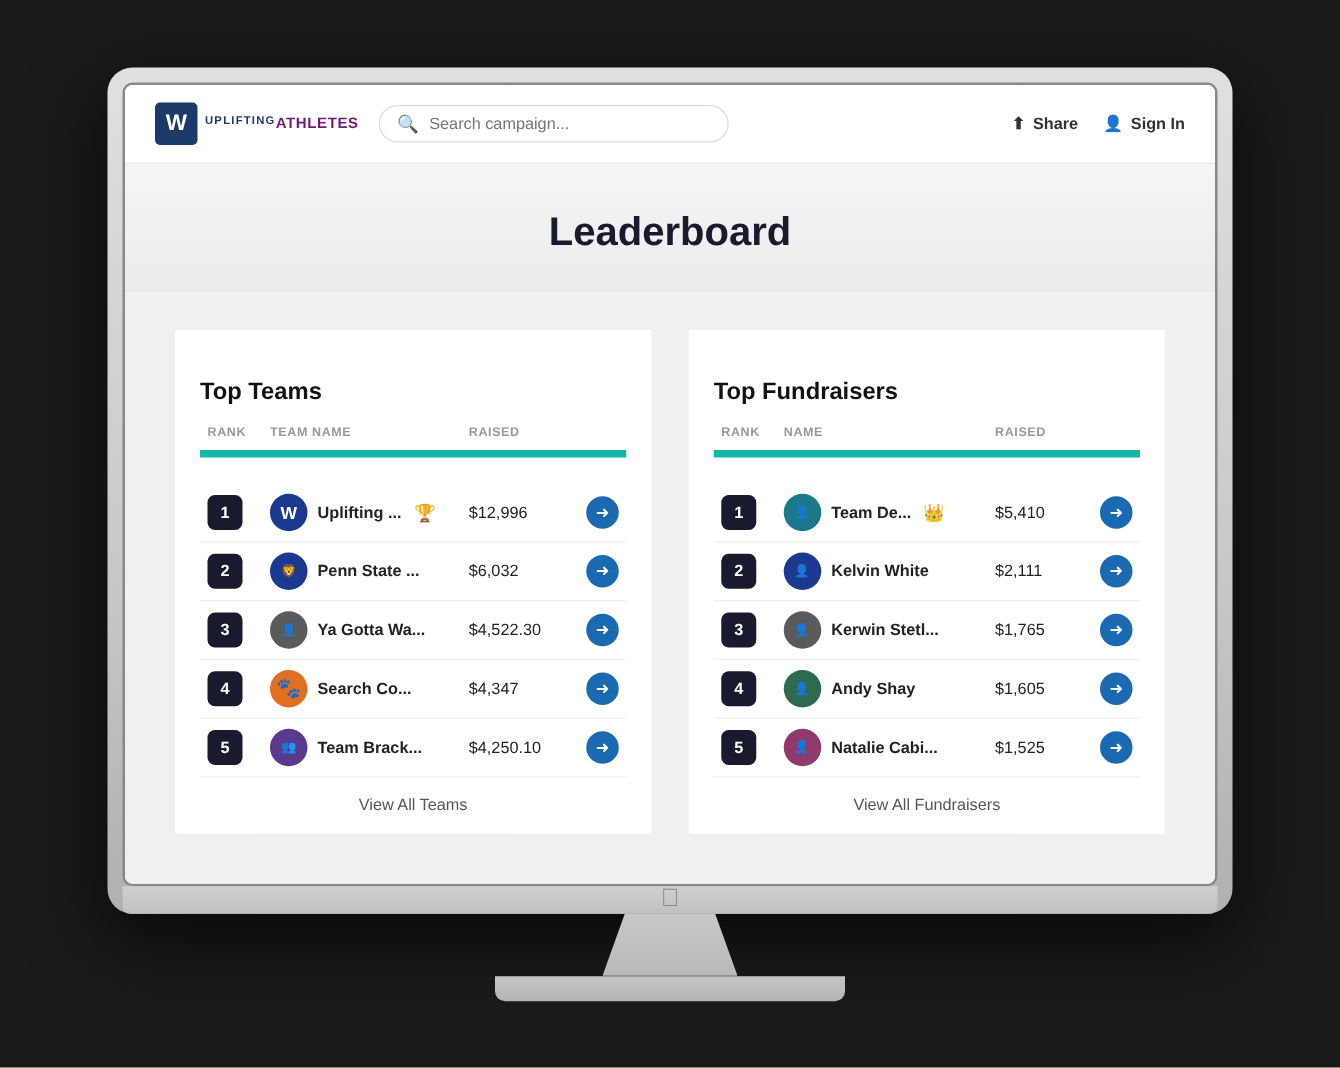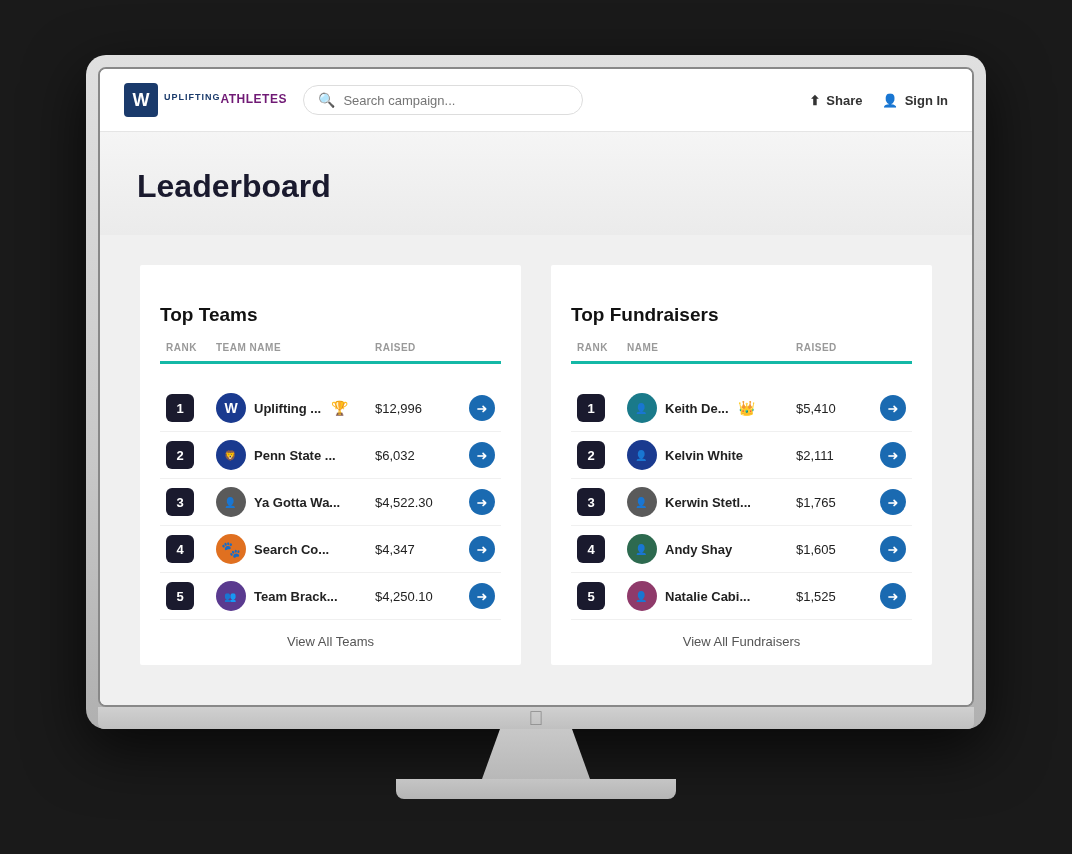--- a/index.html
+++ b/index.html
@@ -116,20 +116,21 @@
       font-weight: 600;
       color: #333;
       cursor: pointer;
       background: none;
       border: none;
     }
 
     
     .hero {
       background: linear-gradient(180deg, #f5f5f5 0%, #ebebeb 100%);
+      text-align: center;
       padding: 36px 37px 30px;
     }
     .hero h1 {
       font-size: 32px;
       font-weight: 800;
       color: #1a1a2e;
     }
 
     
     .content-area {
@@ -148,21 +149,21 @@
     }
     .column-title {
       font-size: 19px;
       font-weight: 800;
       color: #111;
       margin-bottom: 16px;
     }
     .table-header {
       display: grid;
       padding: 0 6px 8px 6px;
-      border-bottom: 3px solid #14b8a6;
+      border-bottom: 6px solid #14b8a6;
       margin-bottom: 21px;
     }
     .teams-header { grid-template-columns: 50px 1fr 90px 30px; }
     .fundraisers-header { grid-template-columns: 50px 1fr 80px 30px; }
     .th {
       font-size: 10px;
       font-weight: 700;
       color: #999;
       letter-spacing: 0.5px;
       text-transform: uppercase;
@@ -389,21 +390,21 @@
               <span class="th">RANK</span>
               <span class="th">NAME</span>
               <span class="th">RAISED</span>
               <span class="th"></span>
             </div>
 
             <div class="table-row fundraisers-row">
               <div class="rank-badge">1</div>
               <div class="team-info">
                 <div class="avatar-placeholder av-teal" style="font-size:10px;">👤</div>
-                <span class="team-name">Keith De...</span>
+                <span class="team-name">Team De...</span>
                 <span class="badge-icon">👑</span>
               </div>
               <span class="raised-amount">$5,410</span>
               <button class="arrow-btn">➜</button>
             </div>
 
             <div class="table-row fundraisers-row">
               <div class="rank-badge">2</div>
               <div class="team-info">
                 <div class="avatar-placeholder av-blue" style="font-size:10px;">👤</div>

